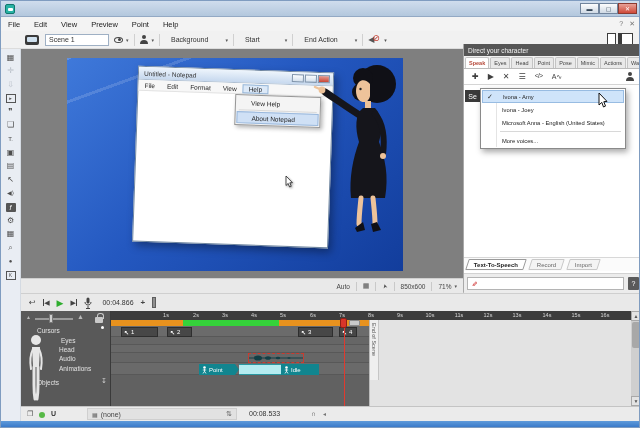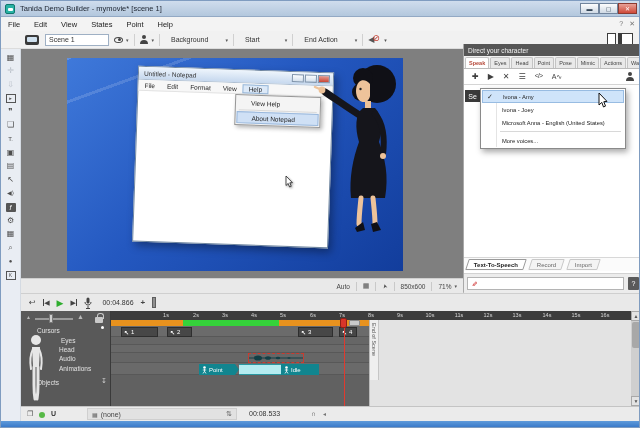--- a/index.html
+++ b/index.html
@@ -145,33 +145,32 @@
   .nonebox{position:absolute;left:66px;top:1px;width:150px;height:12px;display:flex;align-items:center;gap:3px;padding-left:4px;background:#e2e2e2;border:1px solid #cfcfcf}
   .bluebar{left:0;top:420px;width:640px;height:8px;background:linear-gradient(#5e9ada,#2e6fc4)}
 </style>
 </head>
 <body>
 
 <div class="win">
 
   <div class="abs titlebar">
     <span class="appico"></span>
-    <span class="title">Tanida Demo Builder - mymovie* [scene 1]</span>
     <span class="capbtns">
       <span class="capbtn">▬</span>
       <span class="capbtn">▢</span>
       <span class="capbtn close">✕</span>
     </span>
   </div>
 
   <div class="abs menubar">
     <span class="mi">File</span>
     <span class="mi">Edit</span>
     <span class="mi">View</span>
-    <span class="mi">States</span>
+    <span class="mi">Preview</span>
     <span class="mi">Point</span>
     <span class="mi">Help</span>
     <span class="menu-right">
       <span>?</span>
       <span>✕</span>
     </span>
   </div>
 
   <div class="abs toolbar">
     <span class="monitor"></span>

